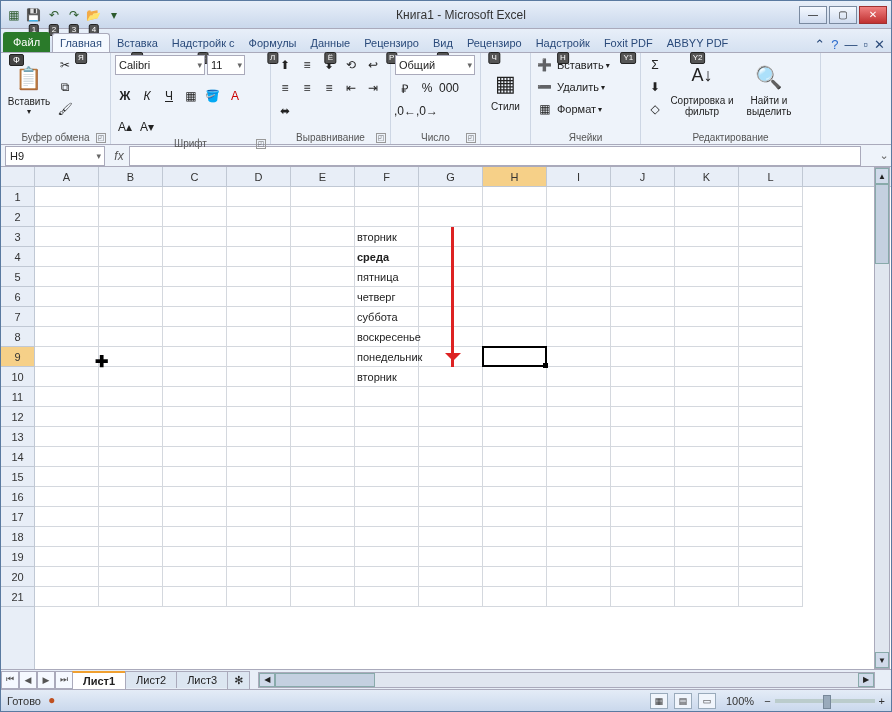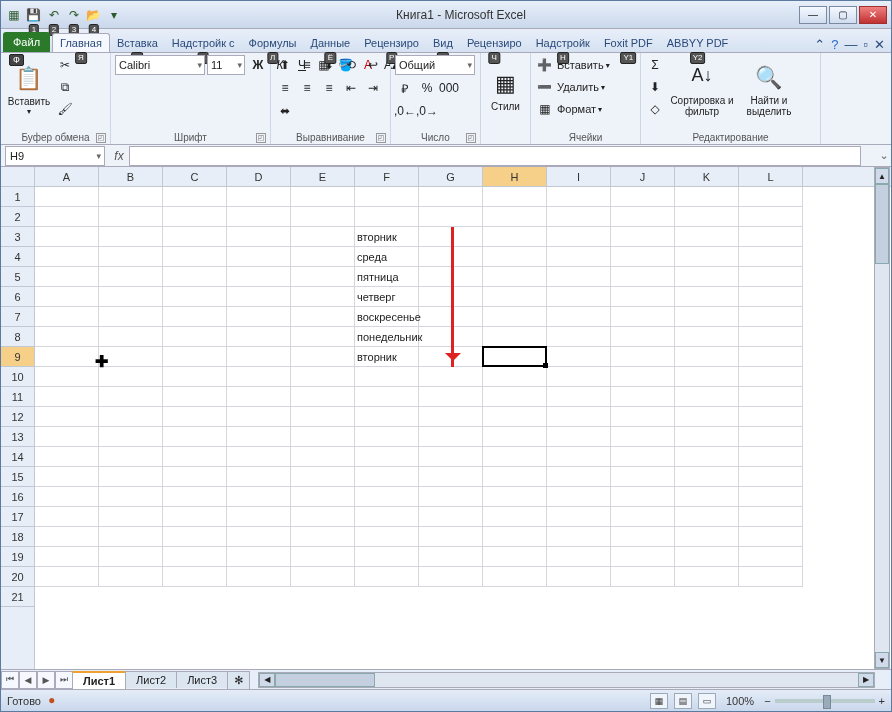--- a/index.html
+++ b/index.html
@@ -137,21 +137,21 @@
         </div>
         <div class="col">
           <div class="sm">✂</div>
           <div class="sm">⧉</div>
           <div class="sm">🖌</div>
         </div>
       </div>
       <div class="group-label"><span>Буфер обмена</span><span class="dlg">◰</span></div>
     </div>
     <div class="group" style="width:160px;">
-      <div class="group-body" style="flex-direction:row; gap:3px;">
+      <div class="group-body" style="flex-direction:column; gap:11px;">
         <div class="font-row">
           <div class="combo" style="width:90px;">
               <span>Calibri</span>
             </div>
           <div class="combo" style="width:38px;">
               <span>11</span>
             </div>
         </div>
         <div class="font-row">
           <div class="sm" style="font-weight:bold;">Ж</div>
@@ -352,21 +352,21 @@
               <div class="cell" style="width: 64px;"></div>
               <div class="cell" style="width: 64px;"></div>
               <div class="cell" style="width: 64px;"></div>
             </div>
             <div class="row">
               <div class="cell" style="width: 64px;"></div>
               <div class="cell" style="width: 64px;"></div>
               <div class="cell" style="width: 64px;"></div>
               <div class="cell" style="width: 64px;"></div>
               <div class="cell" style="width: 64px;"></div>
-              <div class="cell" style="width: 64px;">среда</div>
+              <div class="cell" style="width: 64px; font-weight: bold;">среда</div>
               <div class="cell" style="width: 64px;"></div>
               <div class="cell" style="width: 64px;"></div>
               <div class="cell" style="width: 64px;"></div>
               <div class="cell" style="width: 64px;"></div>
               <div class="cell" style="width: 64px;"></div>
               <div class="cell" style="width: 64px;"></div>
             </div>
             <div class="row">
               <div class="cell" style="width: 64px;"></div>
               <div class="cell" style="width: 64px;"></div>
@@ -381,20 +381,34 @@
               <div class="cell" style="width: 64px;"></div>
               <div class="cell" style="width: 64px;"></div>
             </div>
             <div class="row">
               <div class="cell" style="width: 64px;"></div>
               <div class="cell" style="width: 64px;"></div>
               <div class="cell" style="width: 64px;"></div>
               <div class="cell" style="width: 64px;"></div>
               <div class="cell" style="width: 64px;"></div>
               <div class="cell" style="width: 64px;">четверг</div>
+              <div class="cell" style="width: 64px;"></div>
+              <div class="cell" style="width: 64px;"></div>
+              <div class="cell" style="width: 64px;"></div>
+              <div class="cell" style="width: 64px;"></div>
+              <div class="cell" style="width: 64px;"></div>
+              <div class="cell" style="width: 64px;"></div>
+            </div>
+            <div class="row">
+              <div class="cell" style="width: 64px;"></div>
+              <div class="cell" style="width: 64px;"></div>
+              <div class="cell" style="width: 64px;"></div>
+              <div class="cell" style="width: 64px;"></div>
+              <div class="cell" style="width: 64px;"></div>
+              <div class="cell" style="width: 64px;">суббота</div>
               <div class="cell" style="width: 64px;"></div>
               <div class="cell" style="width: 64px;"></div>
               <div class="cell" style="width: 64px;"></div>
               <div class="cell" style="width: 64px;"></div>
               <div class="cell" style="width: 64px;"></div>
               <div class="cell" style="width: 64px;"></div>
             </div>
             <div class="row">
               <div class="cell" style="width: 64px;"></div>
               <div class="cell" style="width: 64px;"></div>

